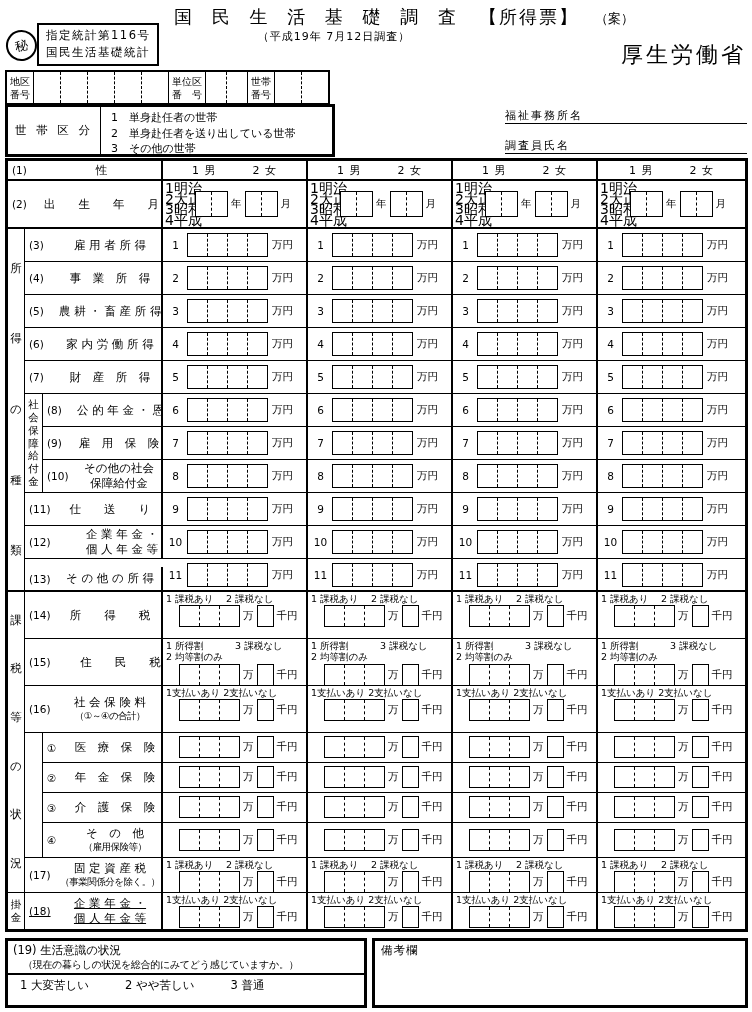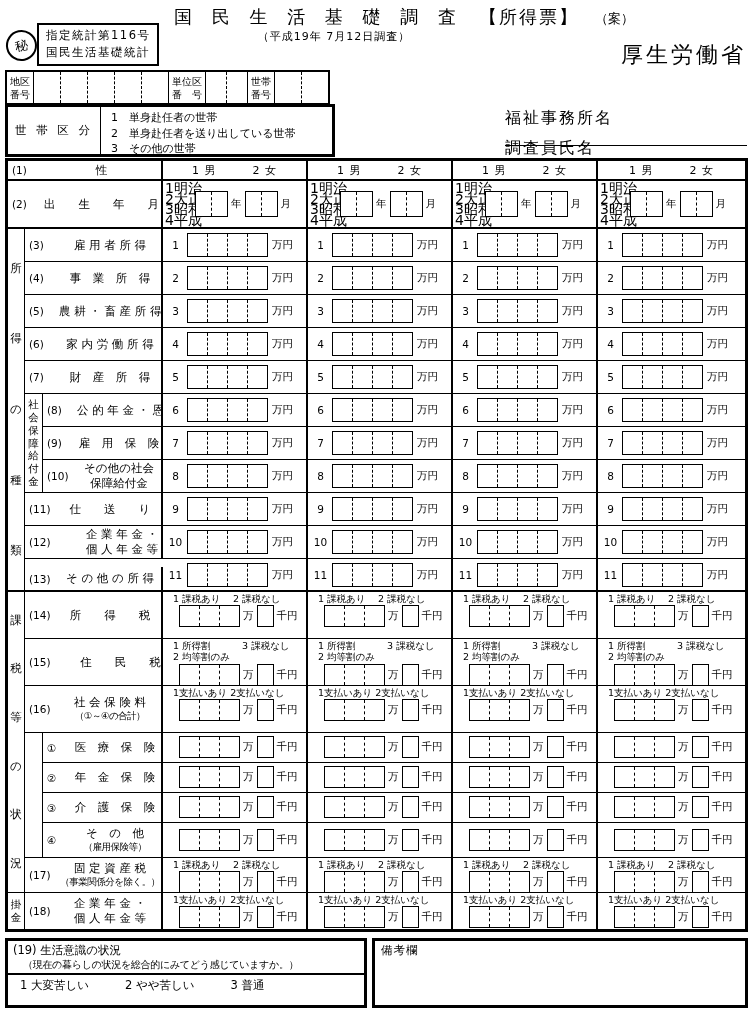--- a/index.html
+++ b/index.html
@@ -24,21 +24,21 @@
   .idcells{display:flex;border-right:1px solid #000;}
   .idcells.nolast{border-right:none;}
   .idcell{height:100%;}
   .dsep{border-left:1px dashed #000;}
 
   
   .htbox{left:5px;top:104px;width:330px;height:53px;border:3px solid #000;display:flex;box-sizing:border-box;}
   .htlabel{width:92px;border-right:1px solid #000;display:flex;align-items:center;justify-content:center;font-size:11.5px;letter-spacing:3px;flex-shrink:0;}
   .htopts{flex:1;padding:3px 0 0 10px;font-size:11px;line-height:1.42;white-space:nowrap;}
 
-  .wfield{left:505px;width:242px;border-bottom:1px solid #000;font-size:16px;letter-spacing:2px;padding-bottom:16px;}
+  .wfield{left:505px;width:242px;border-bottom:1px solid #000;font-size:11px;letter-spacing:2px;padding-bottom:0;}
 
   
   .maintable{left:5px;top:158px;width:743px;border:3px solid #000;box-sizing:border-box;display:grid;
     grid-template-columns:17px 18px 120px 145px 145px 145px 1fr;
     grid-template-rows:20px 48px repeat(11,33px) 47px 47px 47px 30px 30px 30px 35px 35px 36px;}
   .cell{box-sizing:border-box;border-right:1px solid #000;border-bottom:1px solid #000;overflow:hidden;background:#fff;}
   .vr2{border-right-width:2px;}
   .hb2{border-bottom-width:2px;}
   .lastc{border-right:none;}
   .bot{border-bottom:none;}
@@ -60,21 +60,21 @@
   .unit{font-size:10.5px;white-space:nowrap;}
 
   .dbox{display:flex;border:1px solid #000;background:#fff;flex-shrink:0;}
   .bx-birth .dcell{width:15px;height:24px;}
   .bx-income .dcell{width:19px;height:22px;}
   .bx-man .dcell{width:19px;height:20px;}
   .bx-sen .dcell{width:15px;height:20px;}
 
   .taxcell{display:flex;flex-direction:column;align-items:stretch;padding:0;gap:0;}
   .subcell{justify-content:center;}
-  .opts{font-size:9.5px;line-height:1.2;padding:1px 0 0 10px;white-space:pre;}
+  .opts{font-size:9.5px;line-height:1.2;padding:1px 0 0 3px;white-space:pre;}
   .boxrow{display:flex;align-items:center;gap:3px;margin:1px 2px 2px 16px;}
 
   
   .q19box{left:5px;top:938px;width:362px;height:70px;border:3px solid #000;box-sizing:border-box;}
   .q19head{padding:2px 5px 1px;border-bottom:2px solid #000;}
   .q19title{font-size:11.5px;white-space:nowrap;}
   .q19sub{font-size:10px;padding-left:10px;white-space:nowrap;letter-spacing:-0.3px;}
   .q19line{display:flex;gap:36px;padding:3px 0 0 12px;font-size:11.5px;white-space:nowrap;}
   .q19line.second{gap:24px;padding-top:1px;}
   .remarks{left:372px;top:938px;width:376px;height:70px;border:3px solid #000;box-sizing:border-box;padding:2px 6px;font-size:11.5px;letter-spacing:1px;}
@@ -1277,21 +1277,21 @@
             <div class="dcell dsep"></div>
             <div class="dcell dsep"></div>
           </div>
           <span class="unit">万</span>
           <div class="dbox bx-sen">
             <div class="dcell"></div>
           </div>
           <span class="unit">千円</span>
         </div>
       </div>
-      <div class="cell lab vr2 bot" style="grid-area: 22 / 2 / auto / 4;">
+      <div class="cell lab vr2 bot" style="grid-area: 22 / 2 / auto / 4; text-decoration: underline;">
         <span class="no">(18)</span>
         <div class="lbl">
           <div>企 業 年 金 ・</div>
           <div>個 人 年 金 等</div>
         </div>
       </div>
       <div class="cell pcell taxcell bot vr2" style="grid-area: 22 / 4;">
         <div class="opts"><div>1支払いあり 2支払いなし</div></div>
         <div class="boxrow">
           <div class="dbox bx-man">

